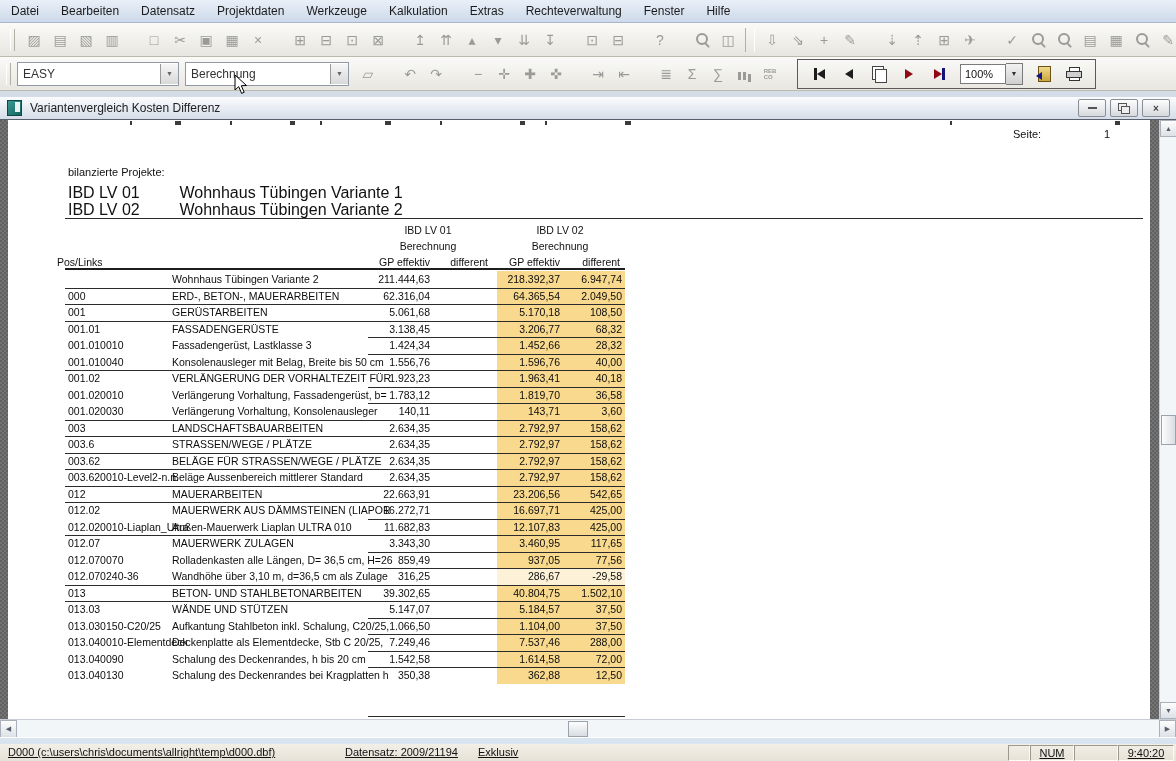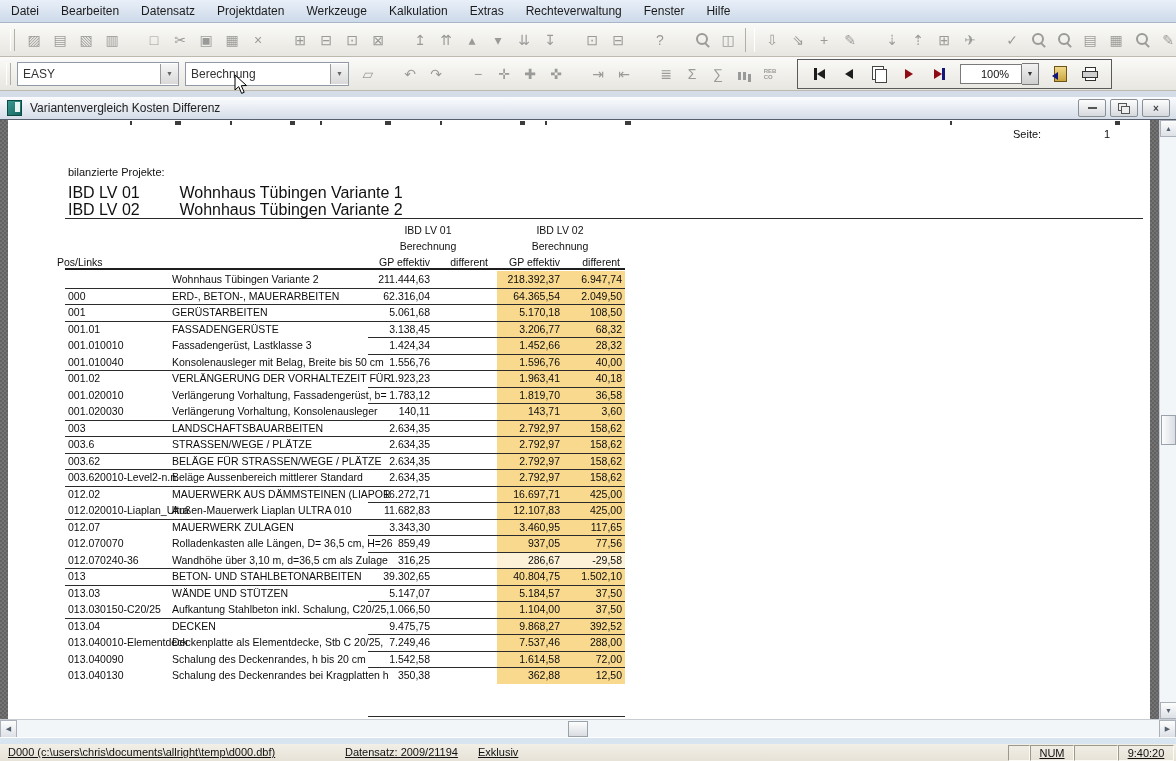--- a/index.html
+++ b/index.html
@@ -46,21 +46,21 @@
   .tri.left{border-right:8px solid #1c1c1c;border-left:none;}
   .tri.right{border-left:8px solid #8f0b14;border-right:none;}
   .bar{width:3px;height:12px;background:#1c1c1c;}
   .bar.navy{background:#14147a;}
   .pages{position:relative;width:14px;height:15px;}
   .pages::before,.pages::after{content:"";position:absolute;width:10px;height:12px;background:#fff;border:1px solid #444;}
   .pages::before{left:0;top:0;}
   .pages::after{left:3px;top:3px;}
   .zoombox{display:flex;align-items:center;margin:0 6px;}
   .zoombox .zval{width:40px;height:18px;border:1px solid #7a7a7a;background:#fff;font-size:11px;
-    display:flex;align-items:center;padding-left:20px;color:#111;}
+    display:flex;align-items:center;padding-left:4px;color:#111;}
   .zoombox .zdrop{width:16px;height:20px;border:1px solid #7a7a7a;border-left:none;
     background:linear-gradient(#f2f2f2,#cfcfcf);display:flex;align-items:center;justify-content:center;font-size:7px;color:#333;}
   .exit-door{width:11px;height:14px;background:linear-gradient(#f0d98c,#c9a53f);border:1px solid #6e5412;position:relative;}
   .exit-door::before{content:"";position:absolute;left:-7px;top:5px;width:0;height:0;
     border:4px solid transparent;border-right:6px solid #15157d;}
   .mini-printer{width:16px;height:13px;position:relative;}
   .mini-printer::before{content:"";position:absolute;left:3px;top:0;width:9px;height:4px;background:#fff;border:1px solid #333;}
   .mini-printer::after{content:"";position:absolute;left:0;top:4px;width:14px;height:5px;background:#cfcfcf;border:1px solid #333;}
   .mini-printer i{position:absolute;left:3px;top:9px;width:9px;height:3px;background:#fff;border:1px solid #333;display:block;}
   
@@ -413,20 +413,27 @@
           <span class="c diff">158,62</span>
         </div>
         <div class="trow line-full">
           <span class="c pos">003.620010-Level2-n.n.</span>
           <span class="c desc">Beläge Aussenbereich mittlerer Standard</span>
           <span class="c gp1">2.634,35</span>
           <span class="c gp2">2.792,97</span>
           <span class="c diff">158,62</span>
         </div>
         <div class="trow line-full">
+          <span class="c pos">012</span>
+          <span class="c desc">MAUERARBEITEN</span>
+          <span class="c gp1">22.663,91</span>
+          <span class="c gp2">23.206,56</span>
+          <span class="c diff">542,65</span>
+        </div>
+        <div class="trow line-full">
           <span class="c pos">012.02</span>
           <span class="c desc">MAUERWERK AUS DÄMMSTEINEN (LIAPOR</span>
           <span class="c gp1">16.272,71</span>
           <span class="c gp2">16.697,71</span>
           <span class="c diff">425,00</span>
         </div>
         <div class="trow line-partial">
           <span class="c pos">012.020010-Liaplan_Ultra</span>
           <span class="c desc">Außen-Mauerwerk Liaplan ULTRA 010</span>
           <span class="c gp1">11.682,83</span>
@@ -467,27 +474,20 @@
           <span class="c gp1">5.147,07</span>
           <span class="c gp2">5.184,57</span>
           <span class="c diff">37,50</span>
         </div>
         <div class="trow line-partial">
           <span class="c pos">013.030150-C20/25</span>
           <span class="c desc">Aufkantung Stahlbeton inkl. Schalung, C20/25,</span>
           <span class="c gp1">1.066,50</span>
           <span class="c gp2">1.104,00</span>
           <span class="c diff">37,50</span>
-        </div>
-        <div class="trow line-full">
-          <span class="c pos">013.04</span>
-          <span class="c desc">DECKEN</span>
-          <span class="c gp1">9.475,75</span>
-          <span class="c gp2">9.868,27</span>
-          <span class="c diff">392,52</span>
         </div>
         <div class="trow line-partial">
           <span class="c pos">013.040010-Elementdeck</span>
           <span class="c desc">Deckenplatte als Elementdecke, Stb C 20/25,</span>
           <span class="c gp1">7.249,46</span>
           <span class="c gp2">7.537,46</span>
           <span class="c diff">288,00</span>
         </div>
         <div class="trow line-partial">
           <span class="c pos">013.040090</span>

